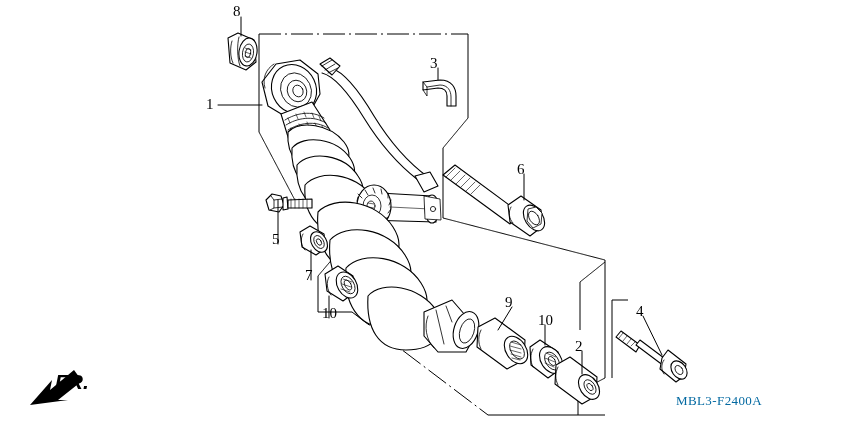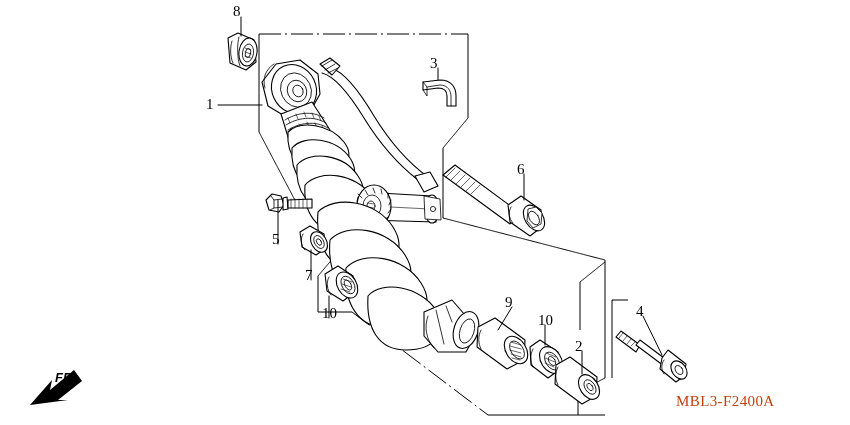--- a/index.html
+++ b/index.html
@@ -29,31 +29,31 @@
     color: #000000;
     line-height: 1;
     white-space: nowrap;
     user-select: none;
   }
   #part-number {
     position: absolute;
     left: 676px;
     top: 393px;
     font-family: "Liberation Serif", serif;
-    font-size: 15px;
+    font-size: 13px;
     letter-spacing: 0.4px;
-    color: #c2410c;
+    color: #0369a1;
     white-space: nowrap;
   }
   #fr-text {
     position: absolute;
     left: 55px;
     top: 370px;
     font-family: "Liberation Sans", sans-serif;
-    font-size: 13px;
+    font-size: 21px;
     font-weight: bold;
     font-style: italic;
     color: #000000;
     white-space: nowrap;
   }
 </style>
 </head>
 <body>
 
 <div id="page">

